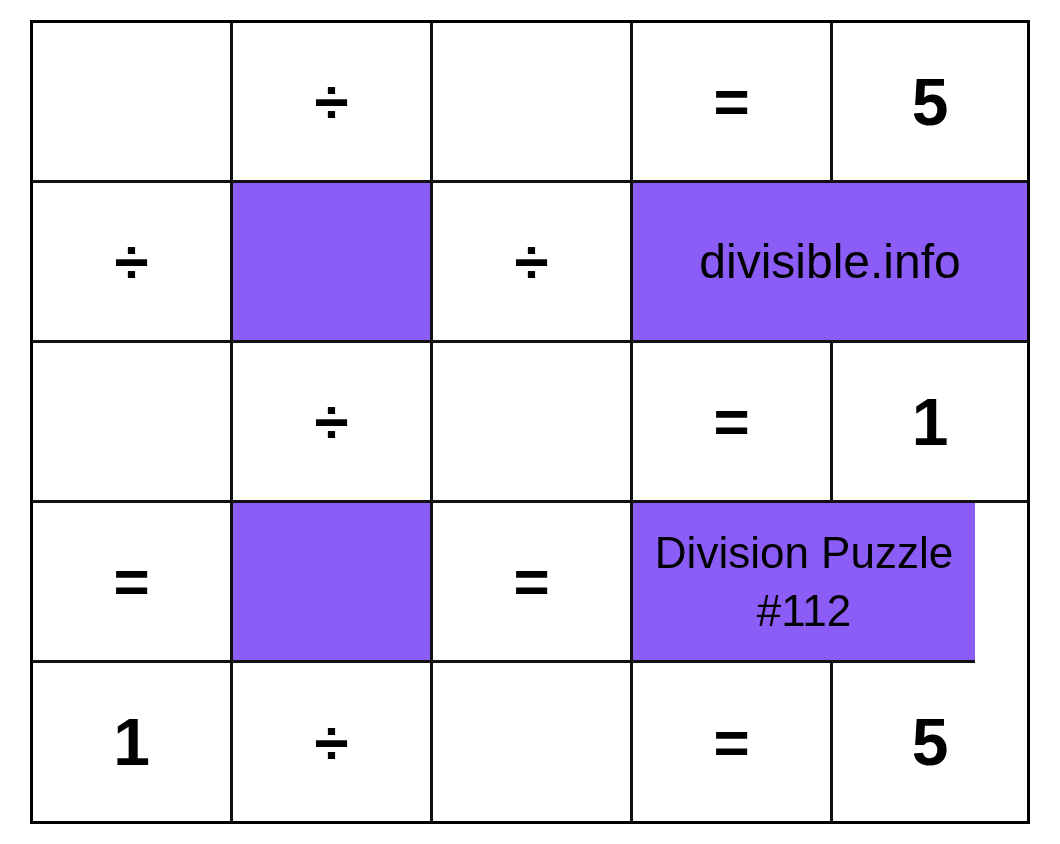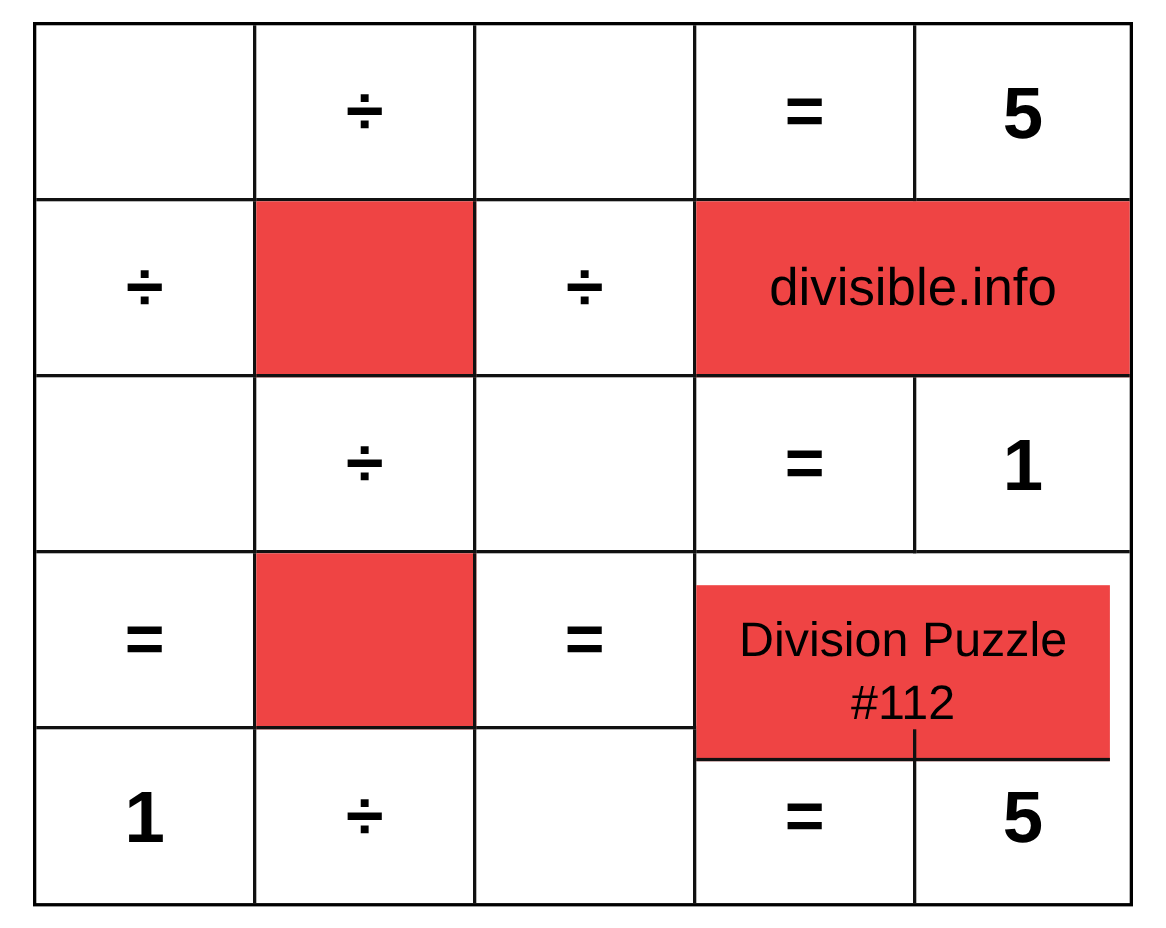--- a/index.html
+++ b/index.html
@@ -1,19 +1,19 @@
 <!DOCTYPE html>
 <html><head>
 <meta charset="utf-8">
 <style>
   html,body{margin:0;padding:0;background:#fff;}
   body{width:1060px;height:844px;position:relative;overflow:hidden;font-family:"Liberation Sans",sans-serif;}
   #grid{position:absolute;left:30px;top:20px;width:1000px;height:804px;box-sizing:border-box;border:3px solid #000;}
   .cell{position:absolute;box-sizing:border-box;border-right:3px solid #111;border-bottom:3px solid #111;display:flex;align-items:center;justify-content:center;text-align:center;color:#000;}
-  .gray{background:#ef4444;}
+  .gray{background:#8b5cf6;}
   .op{font-size:62px;font-weight:bold;}
   .num{font-size:66px;font-weight:bold;}
   .brand{font-size:48px;font-weight:normal;}
   .title{font-size:44px;font-weight:normal;line-height:58px;}
 </style>
 </head>
 <body>
 
 <div id="grid">
 
@@ -30,21 +30,21 @@
 
   <div class="cell" style="left:0;top:320px;width:200px;height:160px;"></div>
   <div class="cell op" style="left:200px;top:320px;width:200px;height:160px;">÷</div>
   <div class="cell" style="left:400px;top:320px;width:200px;height:160px;"></div>
   <div class="cell op" style="left:600px;top:320px;width:200px;height:160px;">=</div>
   <div class="cell num" style="left:800px;top:320px;width:194px;height:160px;border-right:none;">1</div>
 
   <div class="cell op" style="left:0;top:480px;width:200px;height:160px;">=</div>
   <div class="cell gray" style="left:200px;top:480px;width:200px;height:160px;"></div>
   <div class="cell op" style="left:400px;top:480px;width:200px;height:160px;">=</div>
-  <div class="cell gray title" style="left:600px;top:480px;width:376px;height:160px;border-right:none;flex-direction:column;margin-top:29px;">
+  <div class="cell gray title" style="left:600px;top:480px;width:342px;height:160px;border-right:none;flex-direction:column;">
     <span>Division Puzzle</span>
     <span>#112</span>
   </div>
 
   <div class="cell num" style="left:0;top:640px;width:200px;height:158px;border-bottom:none;">1</div>
   <div class="cell op" style="left:200px;top:640px;width:200px;height:158px;border-bottom:none;">÷</div>
   <div class="cell" style="left:400px;top:640px;width:200px;height:158px;border-bottom:none;"></div>
   <div class="cell op" style="left:600px;top:640px;width:200px;height:158px;border-bottom:none;">=</div>
   <div class="cell num" style="left:800px;top:640px;width:194px;height:158px;border-right:none;border-bottom:none;">5</div>
 </div>

